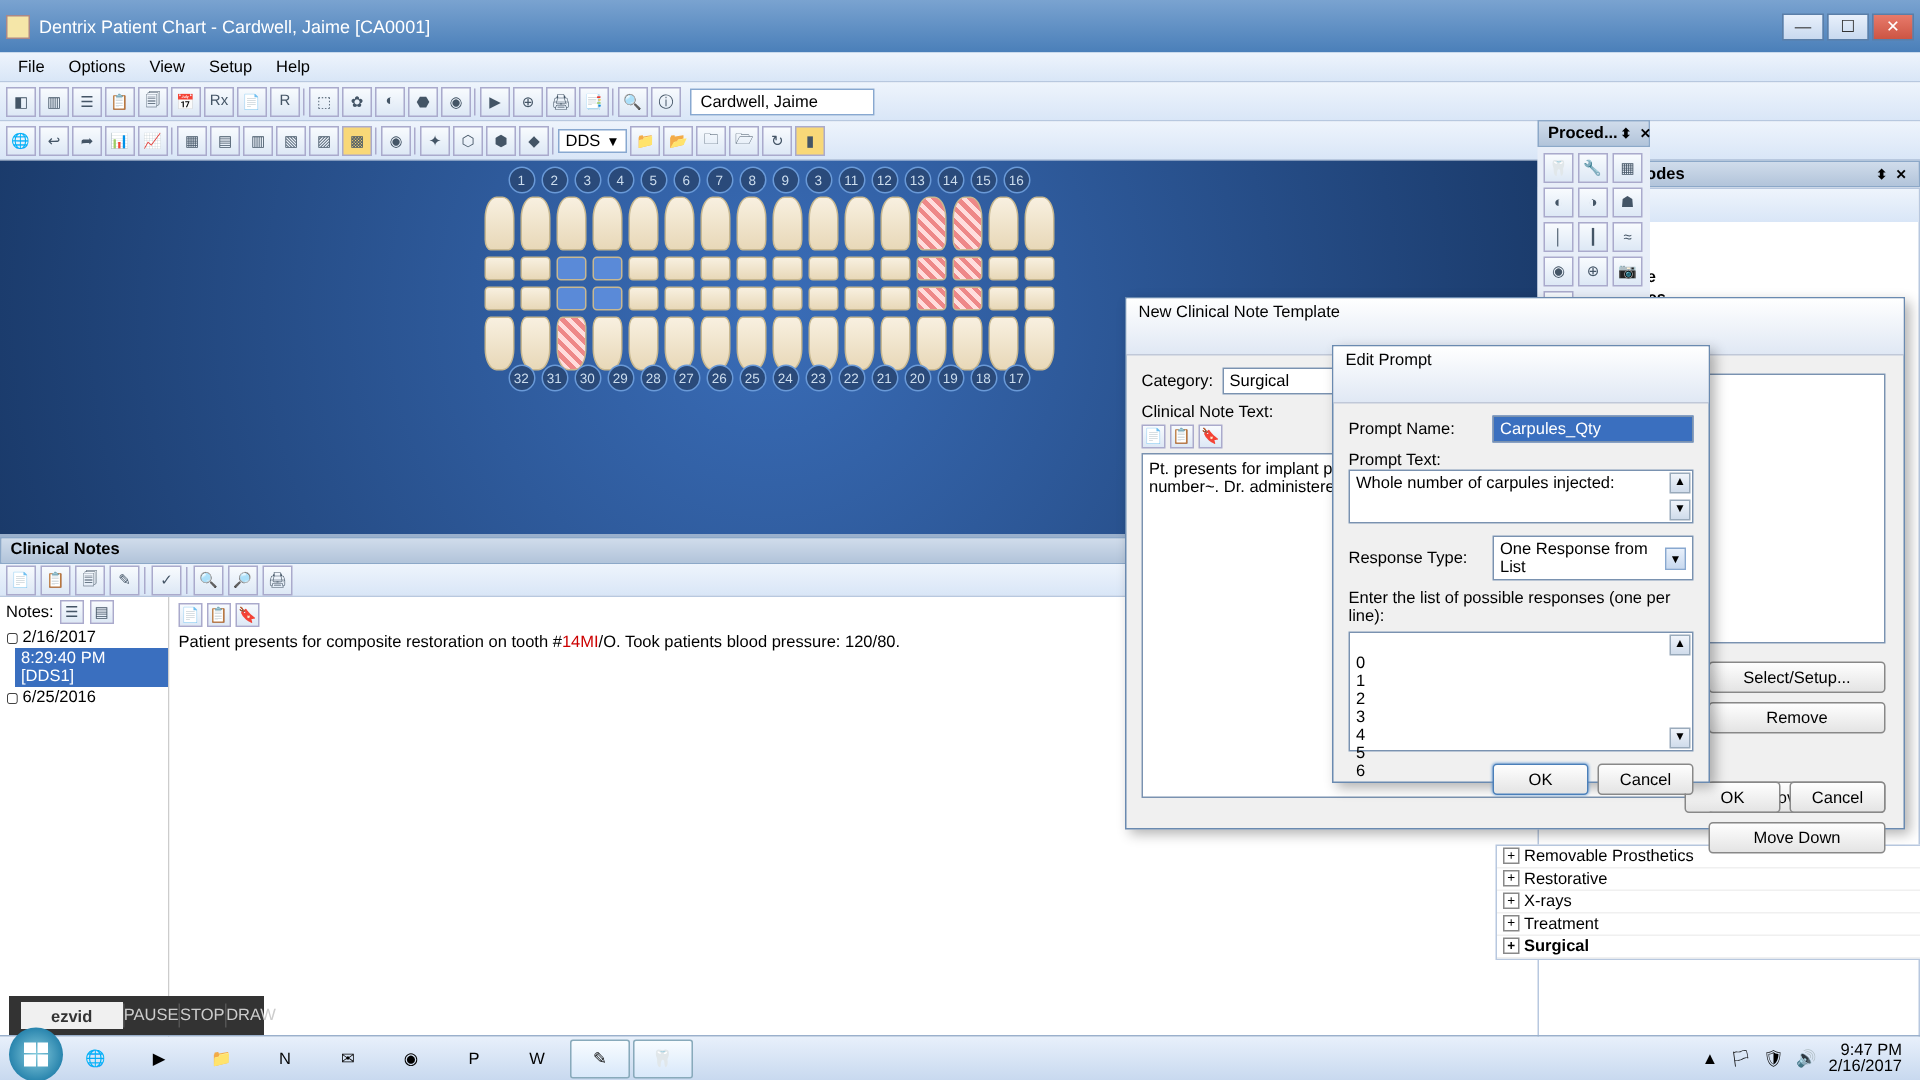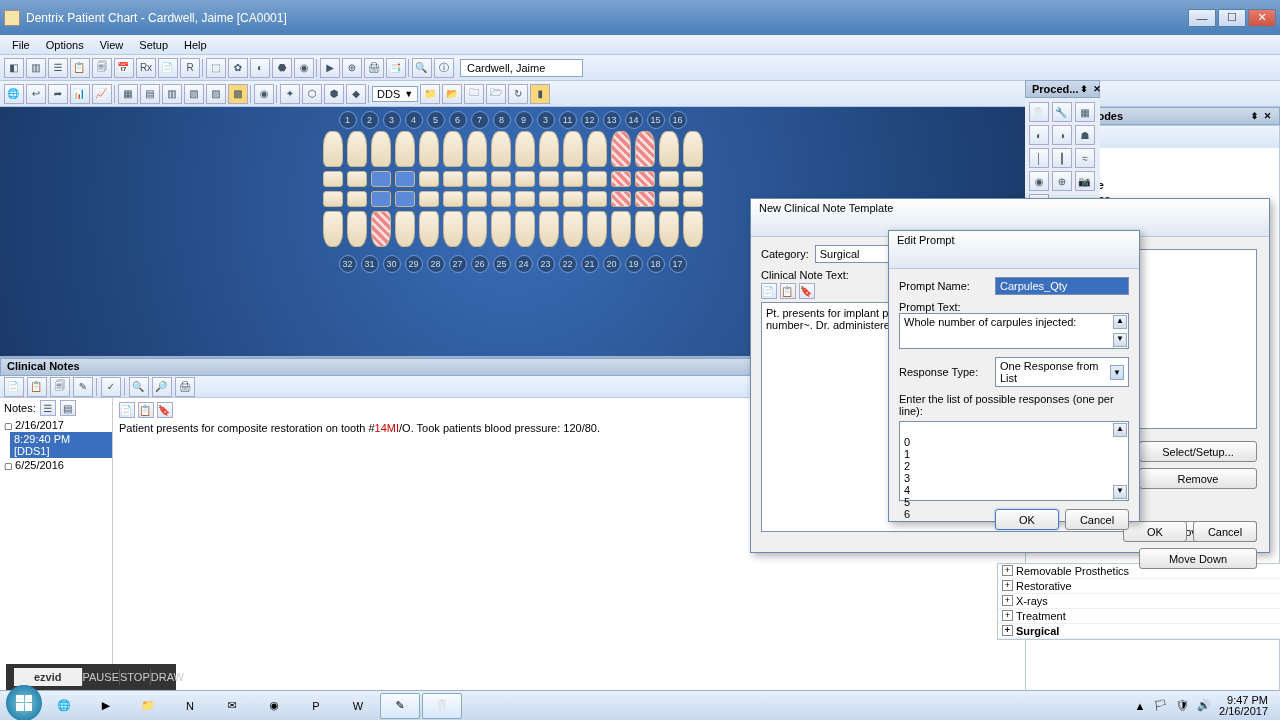--- a/index.html
+++ b/index.html
@@ -279,21 +279,21 @@
           <div class="tooth lower"></div>
           <div class="tooth lower"></div>
           <div class="tooth lower"></div>
           <div class="tooth lower"></div>
           <div class="tooth lower"></div>
           <div class="tooth lower"></div>
           <div class="tooth lower"></div>
           <div class="tooth lower"></div>
           <div class="tooth lower"></div>
         </div>
-      <div class="toothrow" style="top:148px;padding-bottom:70px" id="lower-nums">
+      <div class="toothrow" style="top:136px;padding-bottom:70px" id="lower-nums">
           <div class="toothnum">32</div>
           <div class="toothnum">31</div>
           <div class="toothnum">30</div>
           <div class="toothnum">29</div>
           <div class="toothnum">28</div>
           <div class="toothnum">27</div>
           <div class="toothnum">26</div>
           <div class="toothnum">25</div>
           <div class="toothnum">24</div>
           <div class="toothnum">23</div>

